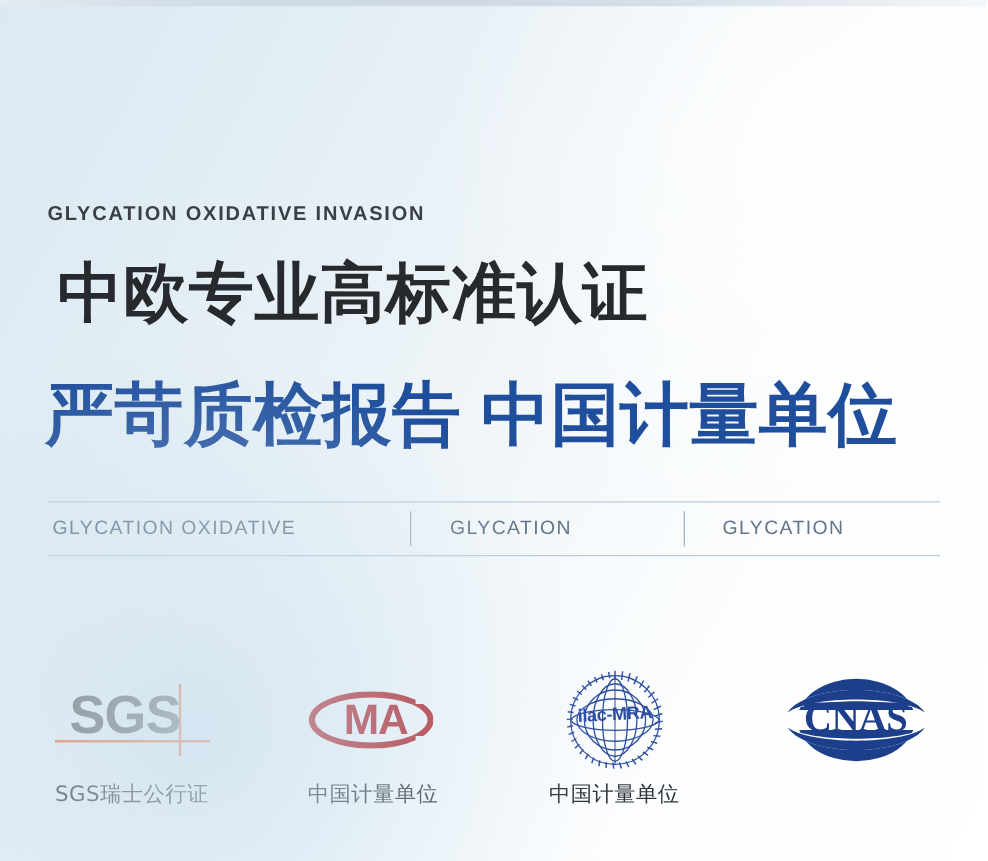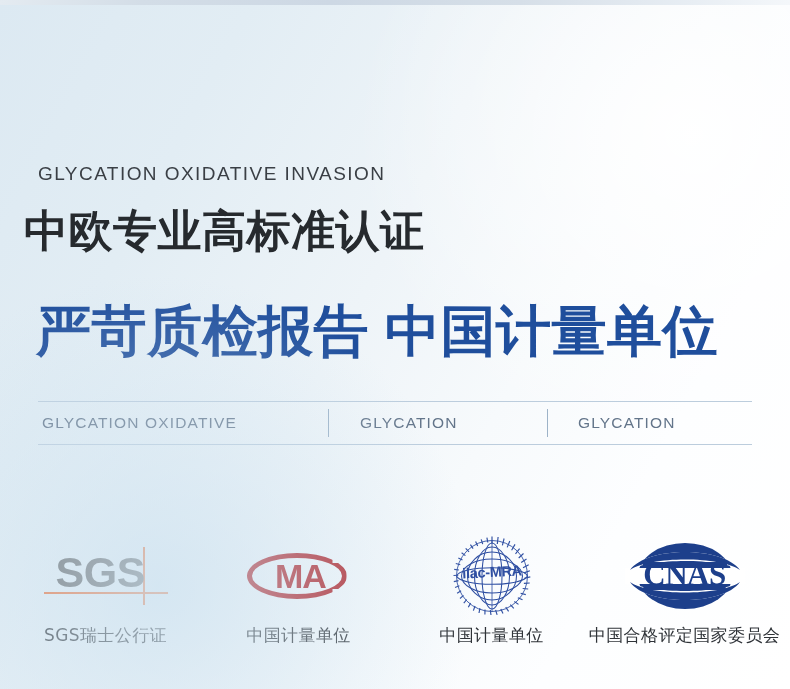--- a/index.html
+++ b/index.html
@@ -67,32 +67,32 @@
       #d6dfe8 66%,
       #e8eef4 88%,
       #f4f7fa 100%);
     z-index: 5;
   }
 
   .eyebrow {
     position: absolute;
     left: 38px;
     top: 163px;
-    font-size: 19px;
+    font-size: 16px;
     letter-spacing: 1.45px;
     color: #3a3f45;
-    font-weight: 400;
+    font-weight: 700;
     white-space: nowrap;
   }
 
   .headline-cn {
     position: absolute;
-    left: 24px;
+    left: 46px;
     top: 209px;
-    font-size: 44px;
+    font-size: 52px;
     line-height: 1;
     font-weight: 700;
     color: #262a2e;
     letter-spacing: 0.5px;
     white-space: nowrap;
     font-family: "DejaVu Sans", "Liberation Sans", sans-serif;
   }
 
   .headline-blue {
     position: absolute;
@@ -271,21 +271,20 @@
     top: 18px;
     width: 120px;
     text-align: center;
     font-size: 31px;
     font-weight: 700;
     color: #1d3f8b;
     letter-spacing: -0.5px;
     font-family: "Liberation Serif", "DejaVu Serif", serif;
     line-height: 34px;
     z-index: 4;
-    text-decoration: underline;
   }
 </style>
 </head>
 <body>
 
 <div id="banner">
 
   <div class="top-strip"></div>
 
   <div class="eyebrow">GLYCATION OXIDATIVE INVASION</div>
@@ -407,17 +406,16 @@
             <path d="M5 30 C 22 6, 98 6, 115 30 C 96 18, 24 18, 5 30 Z" fill="#ffffff"></path>
             <path d="M5 42 C 22 66, 98 66, 115 42 C 96 54, 24 54, 5 42 Z" fill="#ffffff"></path>
             <rect x="0" y="28" width="120" height="16" fill="#ffffff"></rect>
             <path d="M5 30 C 22 6, 98 6, 115 30 C 96 16, 24 16, 5 30 Z" fill="#1d3f8b"></path>
             <path d="M5 42 C 22 66, 98 66, 115 42 C 96 56, 24 56, 5 42 Z" fill="#1d3f8b"></path>
             <rect x="18" y="22" width="84" height="3" fill="#1d3f8b"></rect>
           </svg>
           <div class="cnas-text">CNAS</div>
         </div>
       </div>
-      <div class="caption">中国合格评定国家委员会</div>
     </div>
 
   </div>
 </div>
 
 </body></html>

